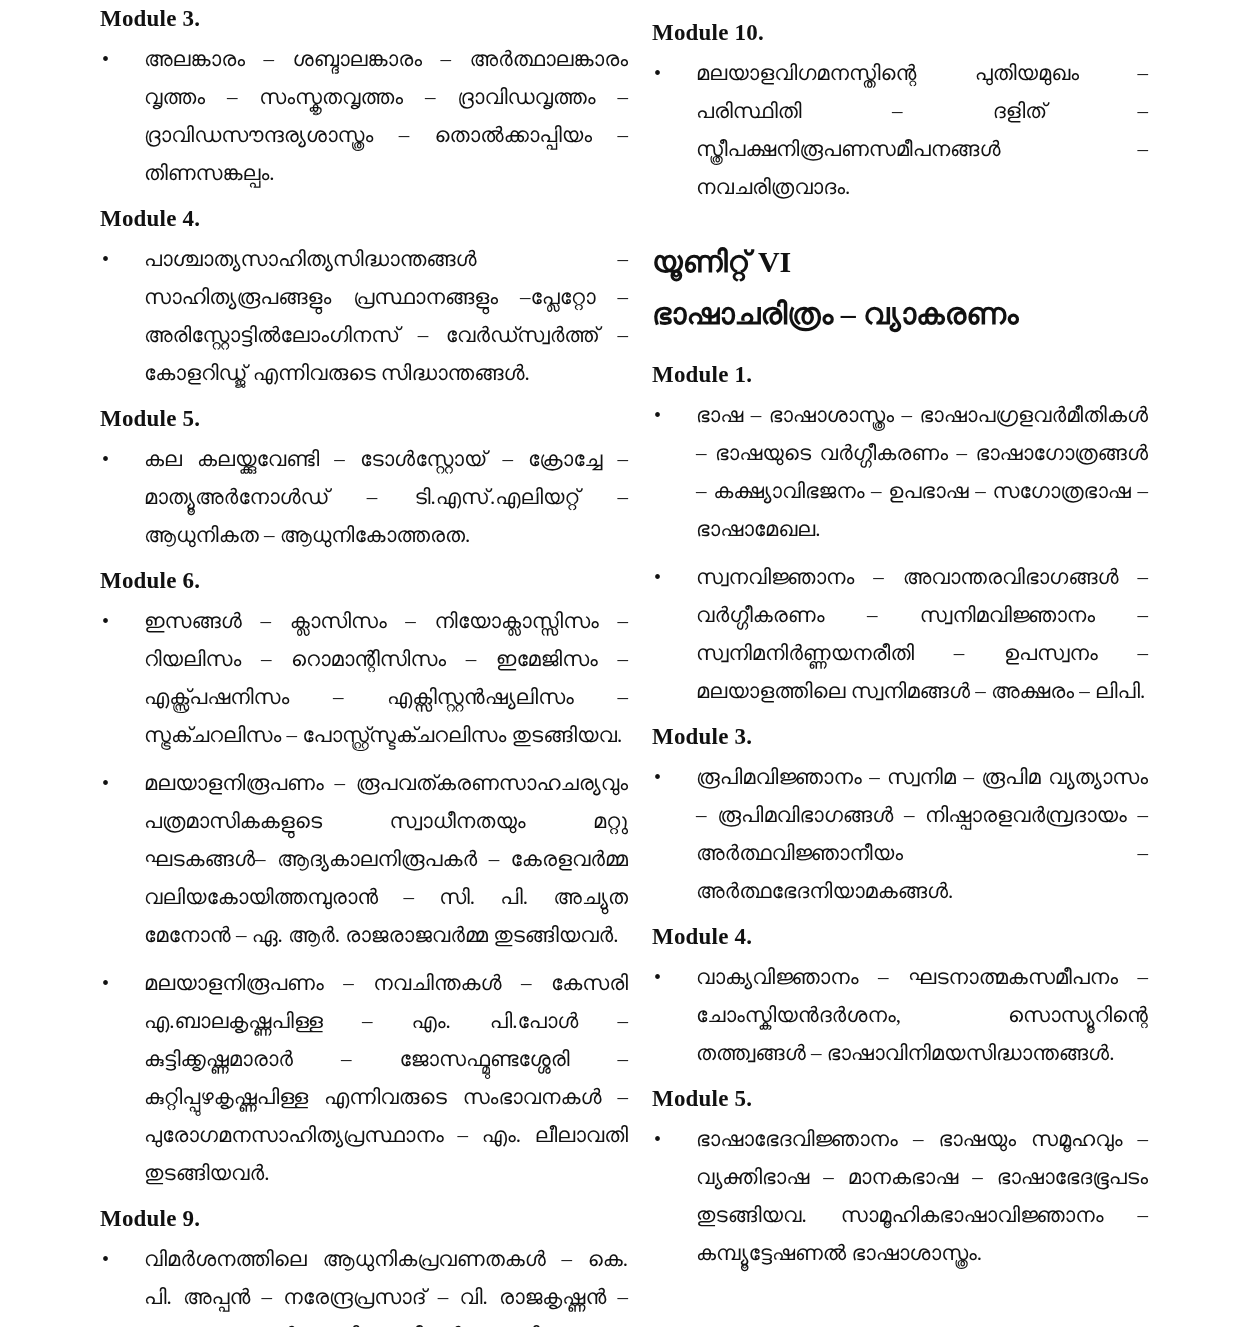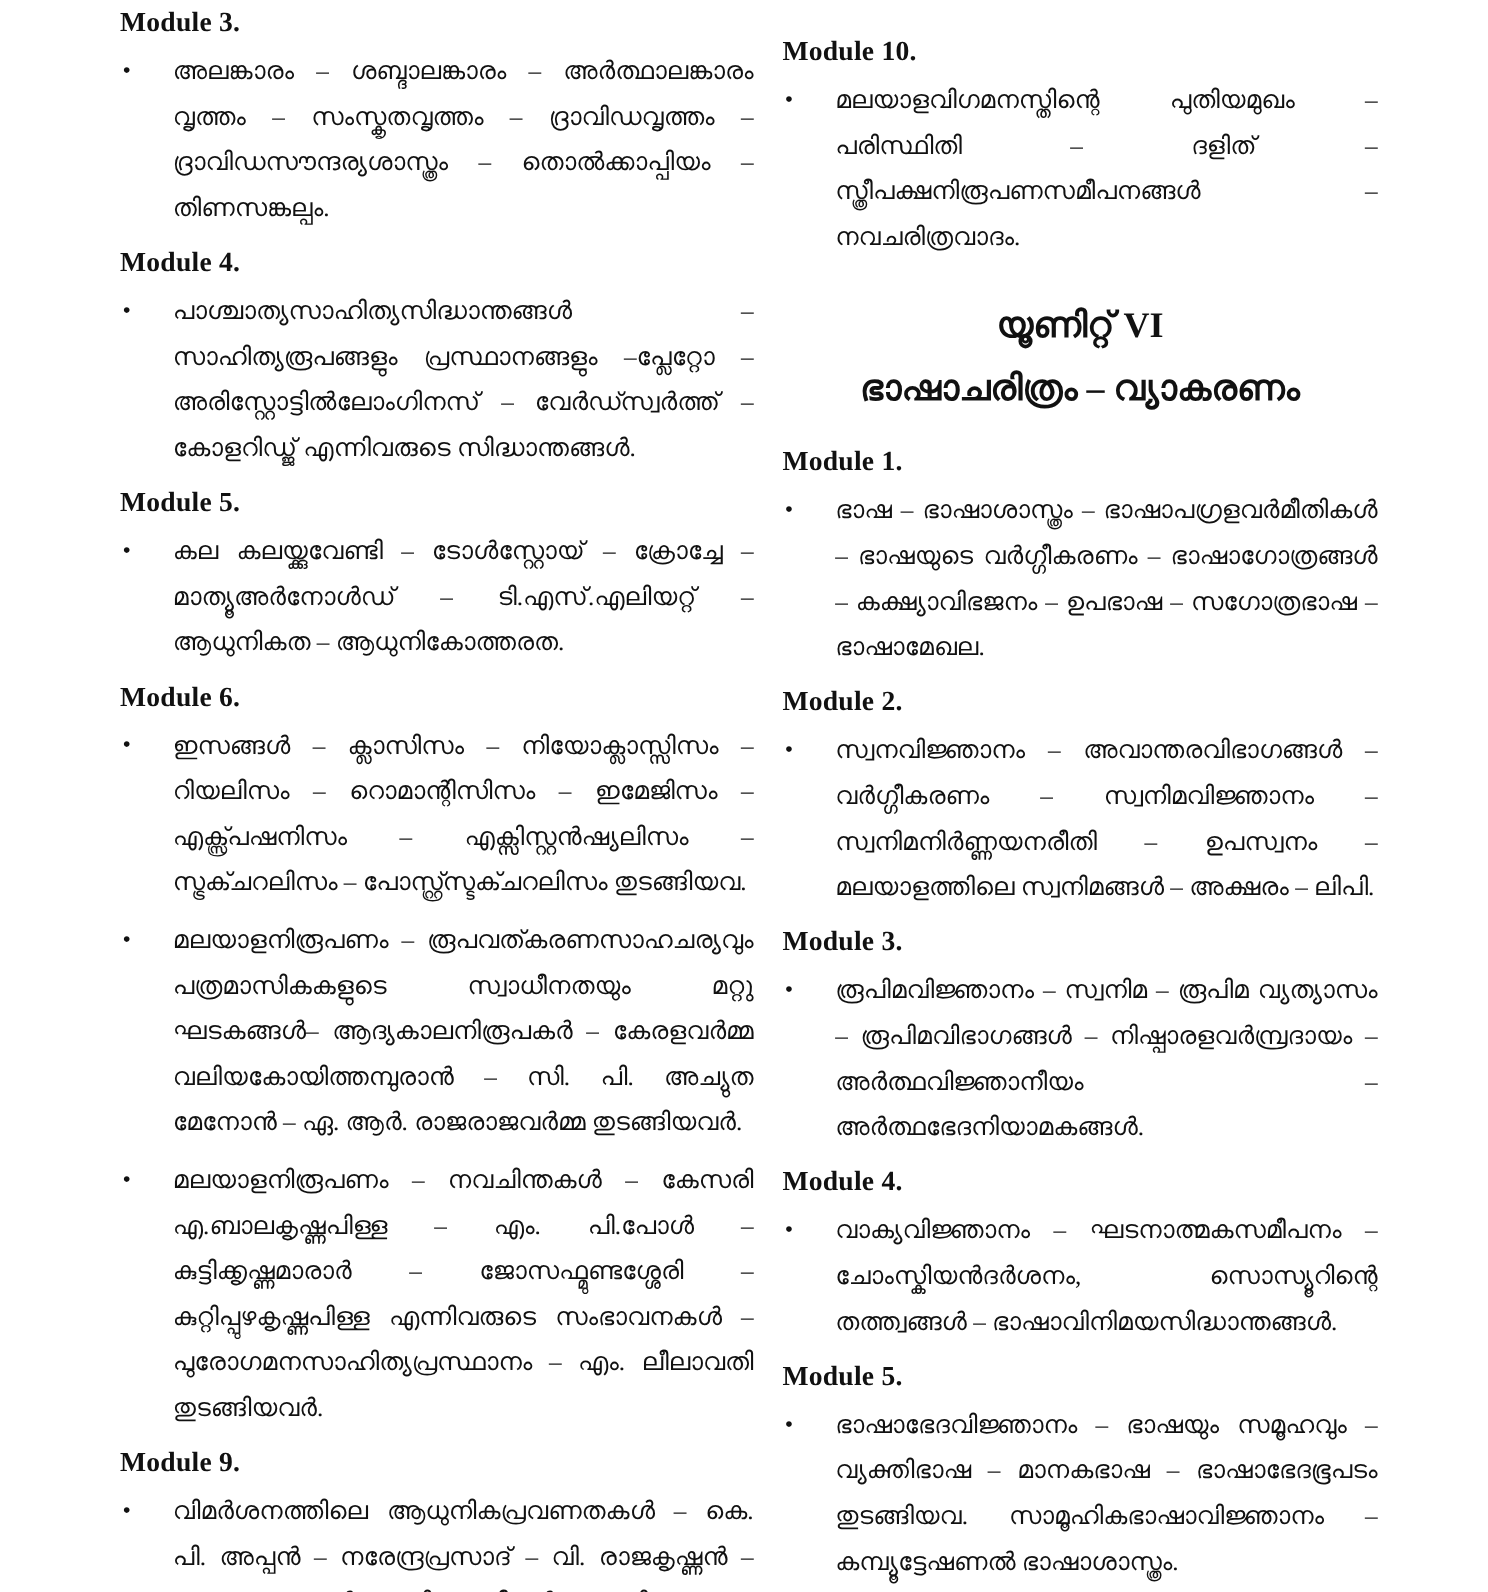--- a/index.html
+++ b/index.html
@@ -29,41 +29,40 @@
     width: 496px;
     padding-top: 20px;
   }
   .module-heading {
     font-weight: bold;
     font-size: 23px;
     margin: 14px 0 8px 0;
     letter-spacing: 0.2px;
   }
   .col-left .module-heading:first-child { margin-top: 0; }
-  .col-right .module-heading:first-child { margin-top: 10px; }
+  .col-right .module-heading:first-child { margin-top: 0; }
   .bullet-item {
     display: flex;
     align-items: flex-start;
     margin: 0 0 10px 0;
   }
   .bullet-glyph {
     flex: 0 0 42px;
     font-size: 20px;
     line-height: 38px;
     padding-left: 2px;
   }
   .bullet-text {
     flex: 1 1 auto;
     font-size: 21px;
     line-height: 38px;
     text-align: justify;
     text-justify: inter-word;
   }
   .unit-title {
-    text-align: center;
     font-weight: bold;
     font-size: 30px;
     line-height: 52px;
     margin: 30px 0 22px 0;
   }
   .unit-title .line { display: block; }
 </style>
 </head>
 <body>
 
@@ -123,21 +122,20 @@
     <span class="line">യൂണിറ്റ് VI</span>
     <span class="line">ഭാഷാചരിത്രം – വ്യാകരണം</span>
   </div>
 
   <div class="module-heading">Module 1.</div>
   <div class="bullet-item">
     <span class="bullet-glyph">•</span>
     <span class="bullet-text">ഭാഷ – ഭാഷാശാസ്ത്രം – ഭാഷാപഗ്രളവർമീതികൾ – ഭാഷയുടെ വർഗ്ഗീകരണം – ഭാഷാഗോത്രങ്ങൾ – കക്ഷ്യാവിഭജനം – ഉപഭാഷ – സഗോത്രഭാഷ – ഭാഷാമേഖല.</span>
   </div>
 
-  <div class="module-heading">Module 2.</div>
   <div class="bullet-item">
     <span class="bullet-glyph">•</span>
     <span class="bullet-text">സ്വനവിജ്ഞാനം – അവാന്തരവിഭാഗങ്ങൾ –വർഗ്ഗീകരണം – സ്വനിമവിജ്ഞാനം – സ്വനിമനിർണ്ണയനരീതി – ഉപസ്വനം – മലയാളത്തിലെ സ്വനിമങ്ങൾ – അക്ഷരം – ലിപി.</span>
   </div>
 
   <div class="module-heading">Module 3.</div>
   <div class="bullet-item">
     <span class="bullet-glyph">•</span>
     <span class="bullet-text">രൂപിമവിജ്ഞാനം – സ്വനിമ – രൂപിമ വ്യത്യാസം – രൂപിമവിഭാഗങ്ങൾ – നിഷ്പാരളവർമ്പ്രദായം – അർത്ഥവിജ്ഞാനീയം – അർത്ഥഭേദനിയാമകങ്ങൾ.</span>
   </div>

